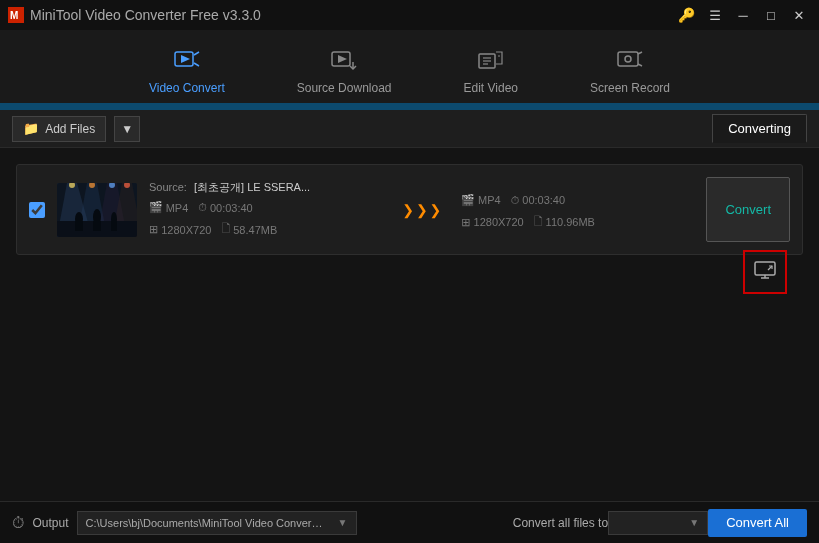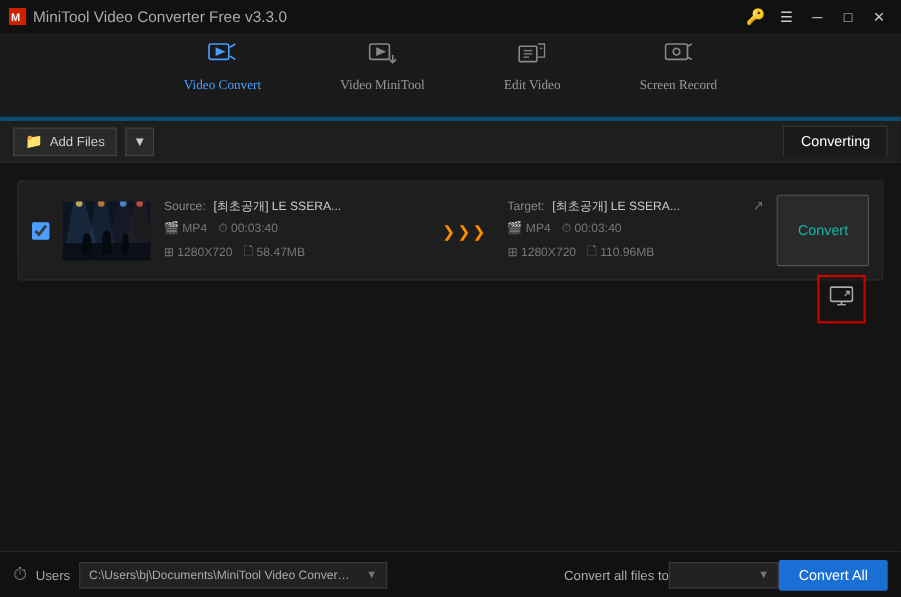--- a/index.html
+++ b/index.html
@@ -52,25 +52,24 @@
       align-items: center;
       justify-content: center;
       cursor: pointer;
     }
 
     
     #navbar {
       height: 80px;
       background: #1a1a1a;
       display: flex;
-      align-items: flex-start;
+      align-items: flex-end;
       justify-content: center;
       gap: 40px;
-      border-bottom: 4px solid #0c4a6e;
-      font-family: Liberation Serif, serif;
+      border-bottom: 7px solid #0c4a6e;
     }
     .nav-item {
       display: flex;
       flex-direction: column;
       align-items: center;
       gap: 4px;
       cursor: pointer;
       padding: 8px 16px;
       color: #999;
       font-size: 12px;
@@ -365,21 +364,21 @@
   </div>
   <div class="nav-item">
     <span class="nav-icon">
       <svg width="26" height="22" viewBox="0 0 26 22" fill="none">
         <rect x="1" y="2" width="18" height="14" rx="2" stroke="#888" stroke-width="1.5" fill="none"></rect>
         <polygon points="7,5 7,13 16,9" fill="#888"></polygon>
         <line x1="22" y1="12" x2="22" y2="18" stroke="#888" stroke-width="1.5"></line>
         <polyline points="19,16 22,19 25,16" stroke="#888" stroke-width="1.5" fill="none"></polyline>
       </svg>
     </span>
-    <span>Video MiniTool</span>
+    <span>Source Download</span>
   </div>
   <div class="nav-item">
     <span class="nav-icon">
       <svg width="26" height="22" viewBox="0 0 26 22" fill="none">
         <rect x="1" y="4" width="16" height="14" rx="1" stroke="#888" stroke-width="1.5" fill="none"></rect>
         <line x1="5" y1="8" x2="13" y2="8" stroke="#888" stroke-width="1.2"></line>
         <line x1="5" y1="11" x2="13" y2="11" stroke="#888" stroke-width="1.2"></line>
         <line x1="5" y1="14" x2="10" y2="14" stroke="#888" stroke-width="1.2"></line>
         <path d="M18 2 L24 2 L24 14 L18 14" stroke="#888" stroke-width="1.2" fill="none"></path>
         <line x1="20" y1="6" x2="22" y2="6" stroke="#888" stroke-width="1.2"></line>
@@ -473,27 +472,20 @@
       </div>
     </div>
 
     <div class="arrows">
       <span>❯</span>
       <span>❯</span>
       <span>❯</span>
     </div>
 
     <div class="file-target" style="position:relative; flex:1;">
-      <div class="file-label" style="display:flex; justify-content:space-between;">
-        <span>
-          <span>Target:</span>
-          <span style="color:#ccc; margin-left:4px;">[최초공개] LE SSERA...</span>
-        </span>
-        <span class="target-edit-icon" style="margin-left:8px;">↗</span>
-      </div>
       <div class="file-meta">
         <div class="meta-item">
           <span>🎬</span>
           <span>MP4</span>
         </div>
         <div class="meta-item">
           <span>⏱</span>
           <span>00:03:40</span>
         </div>
       </div>
@@ -521,21 +513,21 @@
         </svg>
       </span>
     </div>
 
     <button class="convert-btn">Convert</button>
   </div>
 </div>
 
 <div id="bottombar">
   <span id="output-clock-icon">⏱</span>
-  <span id="output-label">Users</span>
+  <span id="output-label">Output</span>
   <div id="output-path">
     <span style="font-size:11px; color:#aaa; overflow:hidden; text-overflow:ellipsis; white-space:nowrap; max-width:240px;">C:\Users\bj\Documents\MiniTool Video Converter\output</span>
     <span id="output-path-chevron">▼</span>
   </div>
   <div id="convert-all-section">
     <span id="convert-all-label">Convert all files to</span>
     <div id="convert-all-select">
       <span style="color:#666; font-size:11px;"></span>
       <span style="color:#777; font-size:10px;">▼</span>
     </div>

